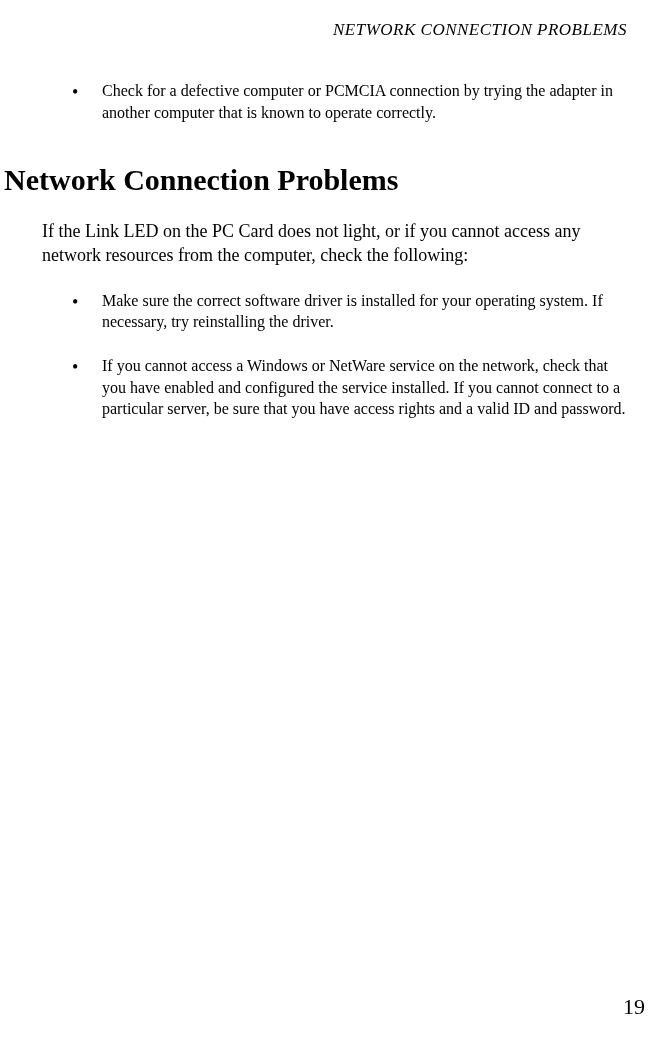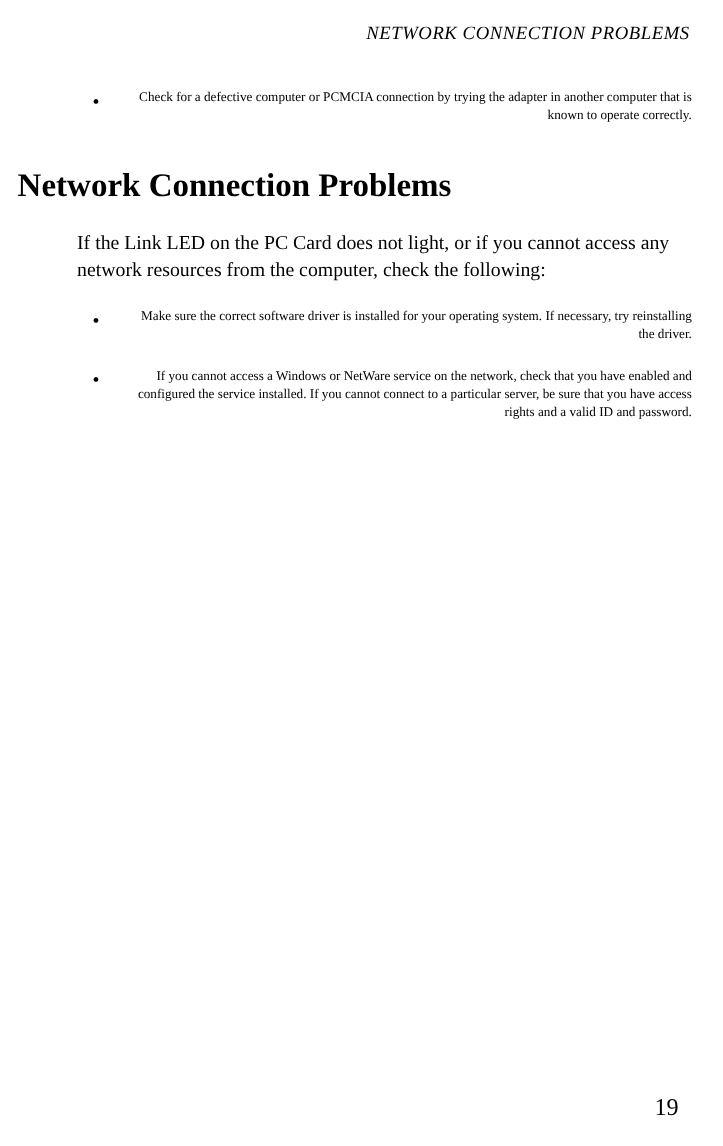--- a/index.html
+++ b/index.html
@@ -7,21 +7,21 @@
       height: 1042px;
       margin: 0;
       padding: 0;
       font-family: Georgia, 'Times New Roman', serif;
       background: #fff;
       color: #000;
       position: relative;
       box-sizing: border-box;
     }
     .page {
-      padding: 20px 28px 28px 16px;
+      padding: 20px 28px 28px 4px;
       box-sizing: border-box;
       height: 100%;
       position: relative;
     }
     .running-header {
       text-align: right;
       font-style: italic;
       font-variant: small-caps;
       font-size: 17px;
       letter-spacing: 0.5px;
@@ -33,48 +33,47 @@
     }
     ul.bullets {
       list-style: none;
       padding: 0;
       margin: 0;
     }
     ul.bullets li {
       position: relative;
       padding-left: 60px;
       margin-bottom: 22px;
-      font-size: 12px;
+      font-size: 16px;
       line-height: 1.35;
-      text-align: right;
     }
     ul.bullets li::before {
       content: "•";
       position: absolute;
       left: 30px;
       top: 0;
       font-size: 18px;
     }
     h1.section-heading {
       font-family: Georgia, 'Times New Roman', serif;
       font-size: 30px;
       font-weight: bold;
       margin: 40px 0 22px 0;
       padding-left: 0;
       margin-left: -38px;
     }
     p.intro {
       font-size: 18px;
       line-height: 1.35;
-      margin: 0 0 22px 16px;
+      margin: 0 0 22px 0;
     }
     .page-number {
       position: absolute;
       bottom: 22px;
-      right: 40px;
+      right: 12px;
       font-size: 22px;
     }
   </style>
 </head>
 <body>
 
 <div class="page">
   <div class="running-header">NETWORK CONNECTION PROBLEMS</div>
 
   <div class="content">

